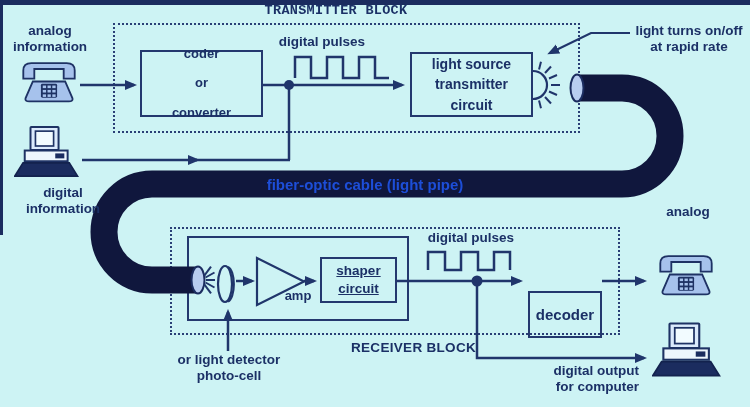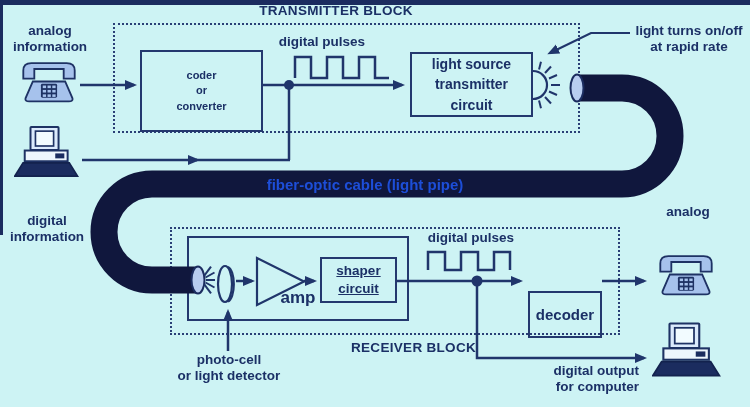--- a/index.html
+++ b/index.html
@@ -36,21 +36,21 @@
 
 <div id="stage">
 
   <div class="edge" style="left:0;top:0;width:750px;height:5px;"></div>
   <div class="edge" style="left:0;top:0;width:3px;height:235px;"></div>
 
   <div class="dotted" style="left:113px;top:23px;width:467px;height:110px;"></div>
   <div class="dotted" style="left:170px;top:227px;width:450px;height:108px;"></div>
   <div class="solidrect" style="left:187px;top:236px;width:222px;height:85px;"></div>
 
-  <div class="box" style="left:140px;top:50px;width:123px;height:82px;font-size:11px;line-height:1.4;">
+  <div class="box" style="left:140px;top:50px;width:123px;height:67px;font-size:13px;line-height:1.4;gap:11px;">
     <span class="ln">coder</span>
     <span class="ln">or</span>
     <span class="ln">converter</span>
   </div>
   <div class="box" style="left:410px;top:52px;width:123px;height:65px;font-size:14px;line-height:1.45;">
     <span class="ln">light source</span>
     <span class="ln">transmitter</span>
     <span class="ln">circuit</span>
   </div>
   <div class="box" style="left:320px;top:257px;width:77px;height:46px;font-size:13.5px;line-height:1.35;text-decoration:underline;">
@@ -138,32 +138,32 @@
       <rect x="50" y="33.5" width="11" height="6" fill="#1b2c5f"></rect>
       <polygon points="11,45 67,45 77,61 1,61" fill="#1b2c5f" stroke="#13224e" stroke-width="2"></polygon>
     </symbol>
 
     <use href="#icon-phone" x="18" y="58" width="62" height="47"></use>
     <use href="#icon-pc" x="14" y="124" width="66" height="58"></use>
     <use href="#icon-phone" x="654" y="251" width="64" height="47"></use>
     <use href="#icon-pc" x="652" y="320" width="70" height="62"></use>
   </svg>
 
-  <div class="lbl txt block-title" style="left:230px;top:3px;width:212px;">
+  <div class="lbl txt block-title" style="left:230px;top:3px;width:212px;font-family:Liberation Mono, monospace;">
     <span class="ln">TRANSMITTER BLOCK</span>
   </div>
   <div class="lbl txt block-title" style="left:336px;top:340px;width:155px;">
     <span class="ln">RECEIVER BLOCK</span>
   </div>
 
   <div class="lbl txt" style="left:6px;top:23px;width:88px;">
     <span class="ln">analog</span>
     <span class="ln">information</span>
   </div>
-  <div class="lbl txt" style="left:0px;top:185px;width:94px;margin-top:28px;">
+  <div class="lbl txt" style="left:16px;top:185px;width:94px;">
     <span class="ln">digital</span>
     <span class="ln">information</span>
   </div>
   <div class="lbl txt" style="left:648px;top:204px;width:80px;">
     <span class="ln">analog</span>
   </div>
   <div class="lbl txt" style="left:494px;top:363px;width:145px;text-align:right;">
     <span class="ln">digital output</span>
     <span class="ln">for computer</span>
   </div>
@@ -178,21 +178,21 @@
   <div class="lbl txt" style="left:626px;top:23px;width:126px;">
     <span class="ln">light turns on/off</span>
     <span class="ln">at rapid rate</span>
   </div>
 
   <div class="lbl txt cable-label" style="left:215px;top:176px;width:300px;">
     <span class="ln">fiber-optic cable (light pipe)</span>
   </div>
 
   <div class="lbl txt" style="left:150px;top:352px;width:158px;">
+    <span class="ln">or light detector</span>
     <span class="ln">photo-cell</span>
-    <span class="ln">or light detector</span>
   </div>
 
-  <div class="lbl txt" style="left:276px;top:288px;width:44px;font-size:17px;">
+  <div class="lbl txt" style="left:276px;top:288px;width:44px;font-size:13px;">
     <span class="ln">amp</span>
   </div>
 
 </div>
 
 </body></html>

